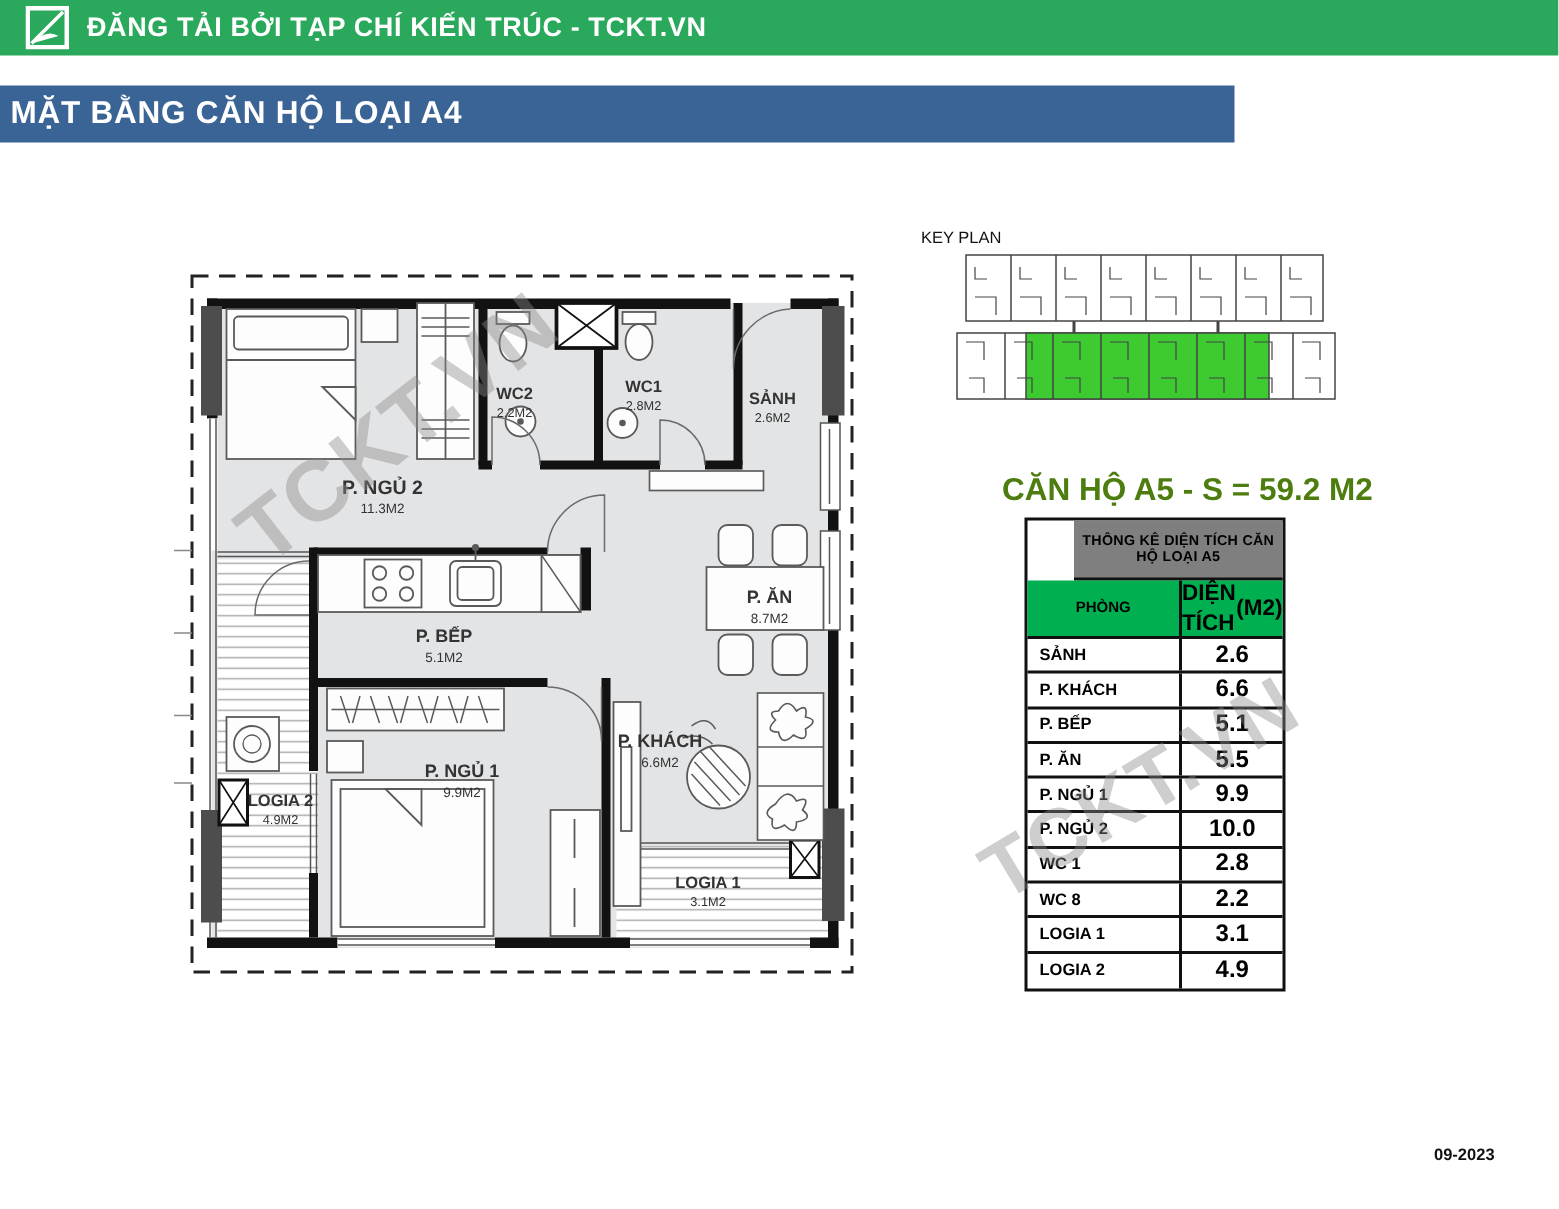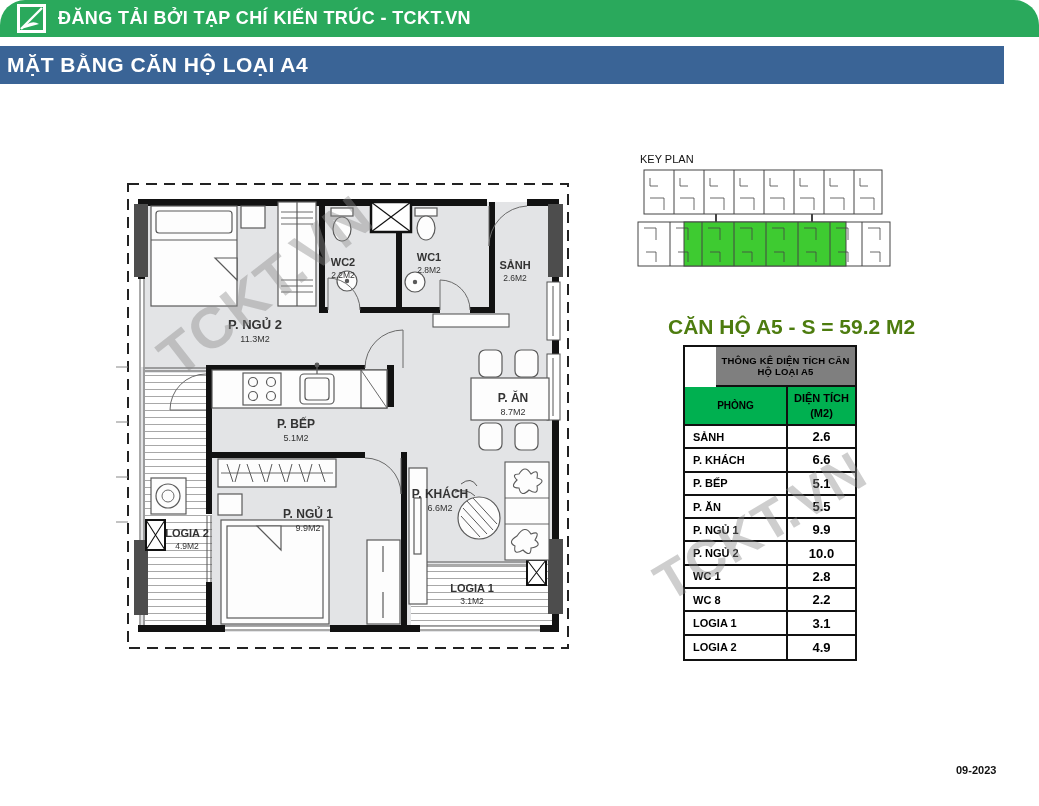--- a/index.html
+++ b/index.html
@@ -1,45 +1,45 @@
 <!DOCTYPE html>
 <html><head>
 <meta charset="utf-8">
 <style>
   * { margin:0; padding:0; box-sizing:border-box; }
   body { background:#fff; font-family:"Liberation Sans", sans-serif; }
-  #canvas { position:relative; width:1039px; height:806px; background:#fff; overflow:hidden;border-radius:25px; }
+  #canvas { position:relative; width:1039px; height:806px; background:#fff; overflow:hidden; }
 
   
   .pub-bar { position:absolute; left:0; top:0; width:1039px; height:37px; display:flex; align-items:center; }
   .pub-logo { position:absolute; left:17px; top:4px; width:29px; height:29px; }
   .pub-text { position:absolute; left:58px; top:8px; color:#fff; font-weight:bold; font-size:18px; letter-spacing:.4px; white-space:nowrap; }
 
   
-  .title-bar { position:absolute; left:0; top:46px; width:1004px; height:38px;text-align:right; }
+  .title-bar { position:absolute; left:0; top:57px; width:823px; height:38px;text-align:right; }
   .title-bar-text { position:absolute; left:7px; top:7px; color:#fff; font-weight:bold; font-size:21px; letter-spacing:.5px; white-space:nowrap; }
 
   
-  .keyplan-label { position:absolute; left:640px; top:153px; font-size:11px; color:#111; }
+  .keyplan-label { position:absolute; left:614px; top:153px; font-size:11px; color:#111; }
   .keyplan-svg { position:absolute; left:636px; top:168px; }
 
   
   .apt-title { position:absolute; left:668px; top:315px; font-size:21px; font-weight:bold; color:#4d7c0f; white-space:nowrap; }
 
   
   .area-table { position:absolute; left:683px; top:345px; width:174px; border:2px solid #111; background:#fff; }
   .at-title { background:#7f7f7f; color:#000; font-weight:bold; font-size:9.5px; text-align:center; padding:8px 2px; border-bottom:2px solid #111; letter-spacing:.2px;margin-left:31px; }
   .at-head { display:flex; border-bottom:2px solid #111; }
   .at-head .c1 { width:103px; display:flex; align-items:center; justify-content:center; font-weight:bold; font-size:10px; border-right:2px solid #111; }
-  .at-head .c2 { flex:1; display:flex; flex-direction:column; align-items:center; justify-content:center; font-weight:bold; font-size:11px; line-height:1.3; }
+  .at-head .c2 { flex:1; display:flex; flex-direction:row; align-items:center; justify-content:center; font-weight:bold; font-size:15px; line-height:1.3; }
   .at-head > div { height:37px; }
   .at-row { display:flex; border-bottom:2px solid #111; height:23.3px; }
   .at-row:last-child { border-bottom:none; }
   .at-row .c1 { width:103px; border-right:2px solid #111; font-weight:bold; font-size:11px; display:flex; align-items:center; padding-left:8px; }
-  .at-row .c2 { flex:1; font-weight:bold; font-size:13px; display:flex; align-items:center; justify-content:center; }
+  .at-row .c2 { flex:1; font-weight:bold; font-size:16px; display:flex; align-items:center; justify-content:center; }
 
   
   .plan-svg { position:absolute; left:115px; top:162px; }
 
   
   .wm { position:absolute; font-weight:bold; color:rgba(138,138,138,0.42); white-space:nowrap; pointer-events:none; z-index:40; }
   .wm1 { left:95px; top:252px; width:340px; font-size:58px; text-align:center; transform:rotate(-38deg); letter-spacing:1px; }
   .wm2 { left:560px; top:495px; width:400px; font-size:54px; text-align:center; transform:rotate(-31deg); letter-spacing:1px; }
 
   .footer-date { position:absolute; left:956px; top:764px; font-size:11px; font-weight:bold; color:#111; }

